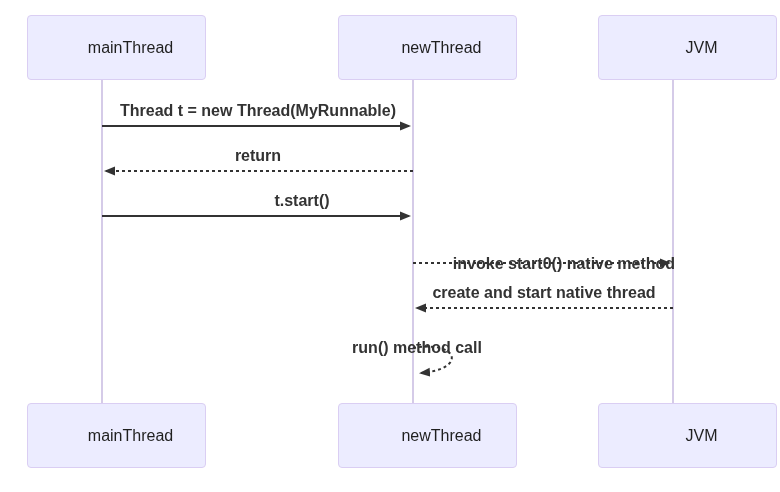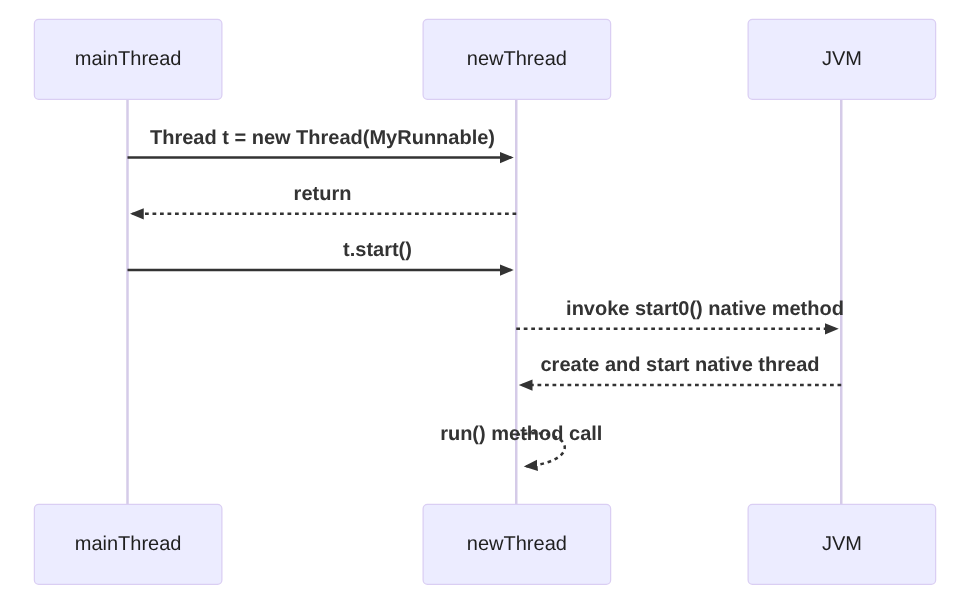--- a/index.html
+++ b/index.html
@@ -41,20 +41,21 @@
     position: absolute;
     width: 149px;
     height: 63px;
     background: var(--actor-fill, #ECECFF);
     border: 1px solid var(--actor-border, #dacef3);
     border-radius: 4px;
     display: flex;
     align-items: center;
     justify-content: center;
     box-sizing: content-box;
+    padding-left: 28px;
   }
   .actor-label {
     font-size: 16px;
     color: var(--actor-text, #1f1f1f);
     white-space: nowrap;
   }
   .msg-label {
     position: absolute;
     transform: translateX(-50%);
     font-size: 16px;
@@ -104,17 +105,17 @@
   <div class="actor-box" style="left:338px; top:403px;">
     <span class="actor-label">newThread</span>
   </div>
   <div class="actor-box" style="left:598px; top:403px;">
     <span class="actor-label">JVM</span>
   </div>
 
   <div class="msg-label" style="left:258px; top:103px;">Thread t = new Thread(MyRunnable)</div>
   <div class="msg-label" style="left:258px; top:148px;">return</div>
   <div class="msg-label" style="left:262px; top:193px;margin-left:40px;">t.start()</div>
-  <div class="msg-label" style="left:544px; top:240px;padding-left:40px;">invoke start0() native method</div>
+  <div class="msg-label" style="left:544px; top:256px;padding-left:40px;">invoke start0() native method</div>
   <div class="msg-label" style="left:544px; top:285px;">create and start native thread</div>
   <div class="msg-label" style="left:417px; top:340px;">run() method call</div>
 
 </div>
 
 </body></html>

